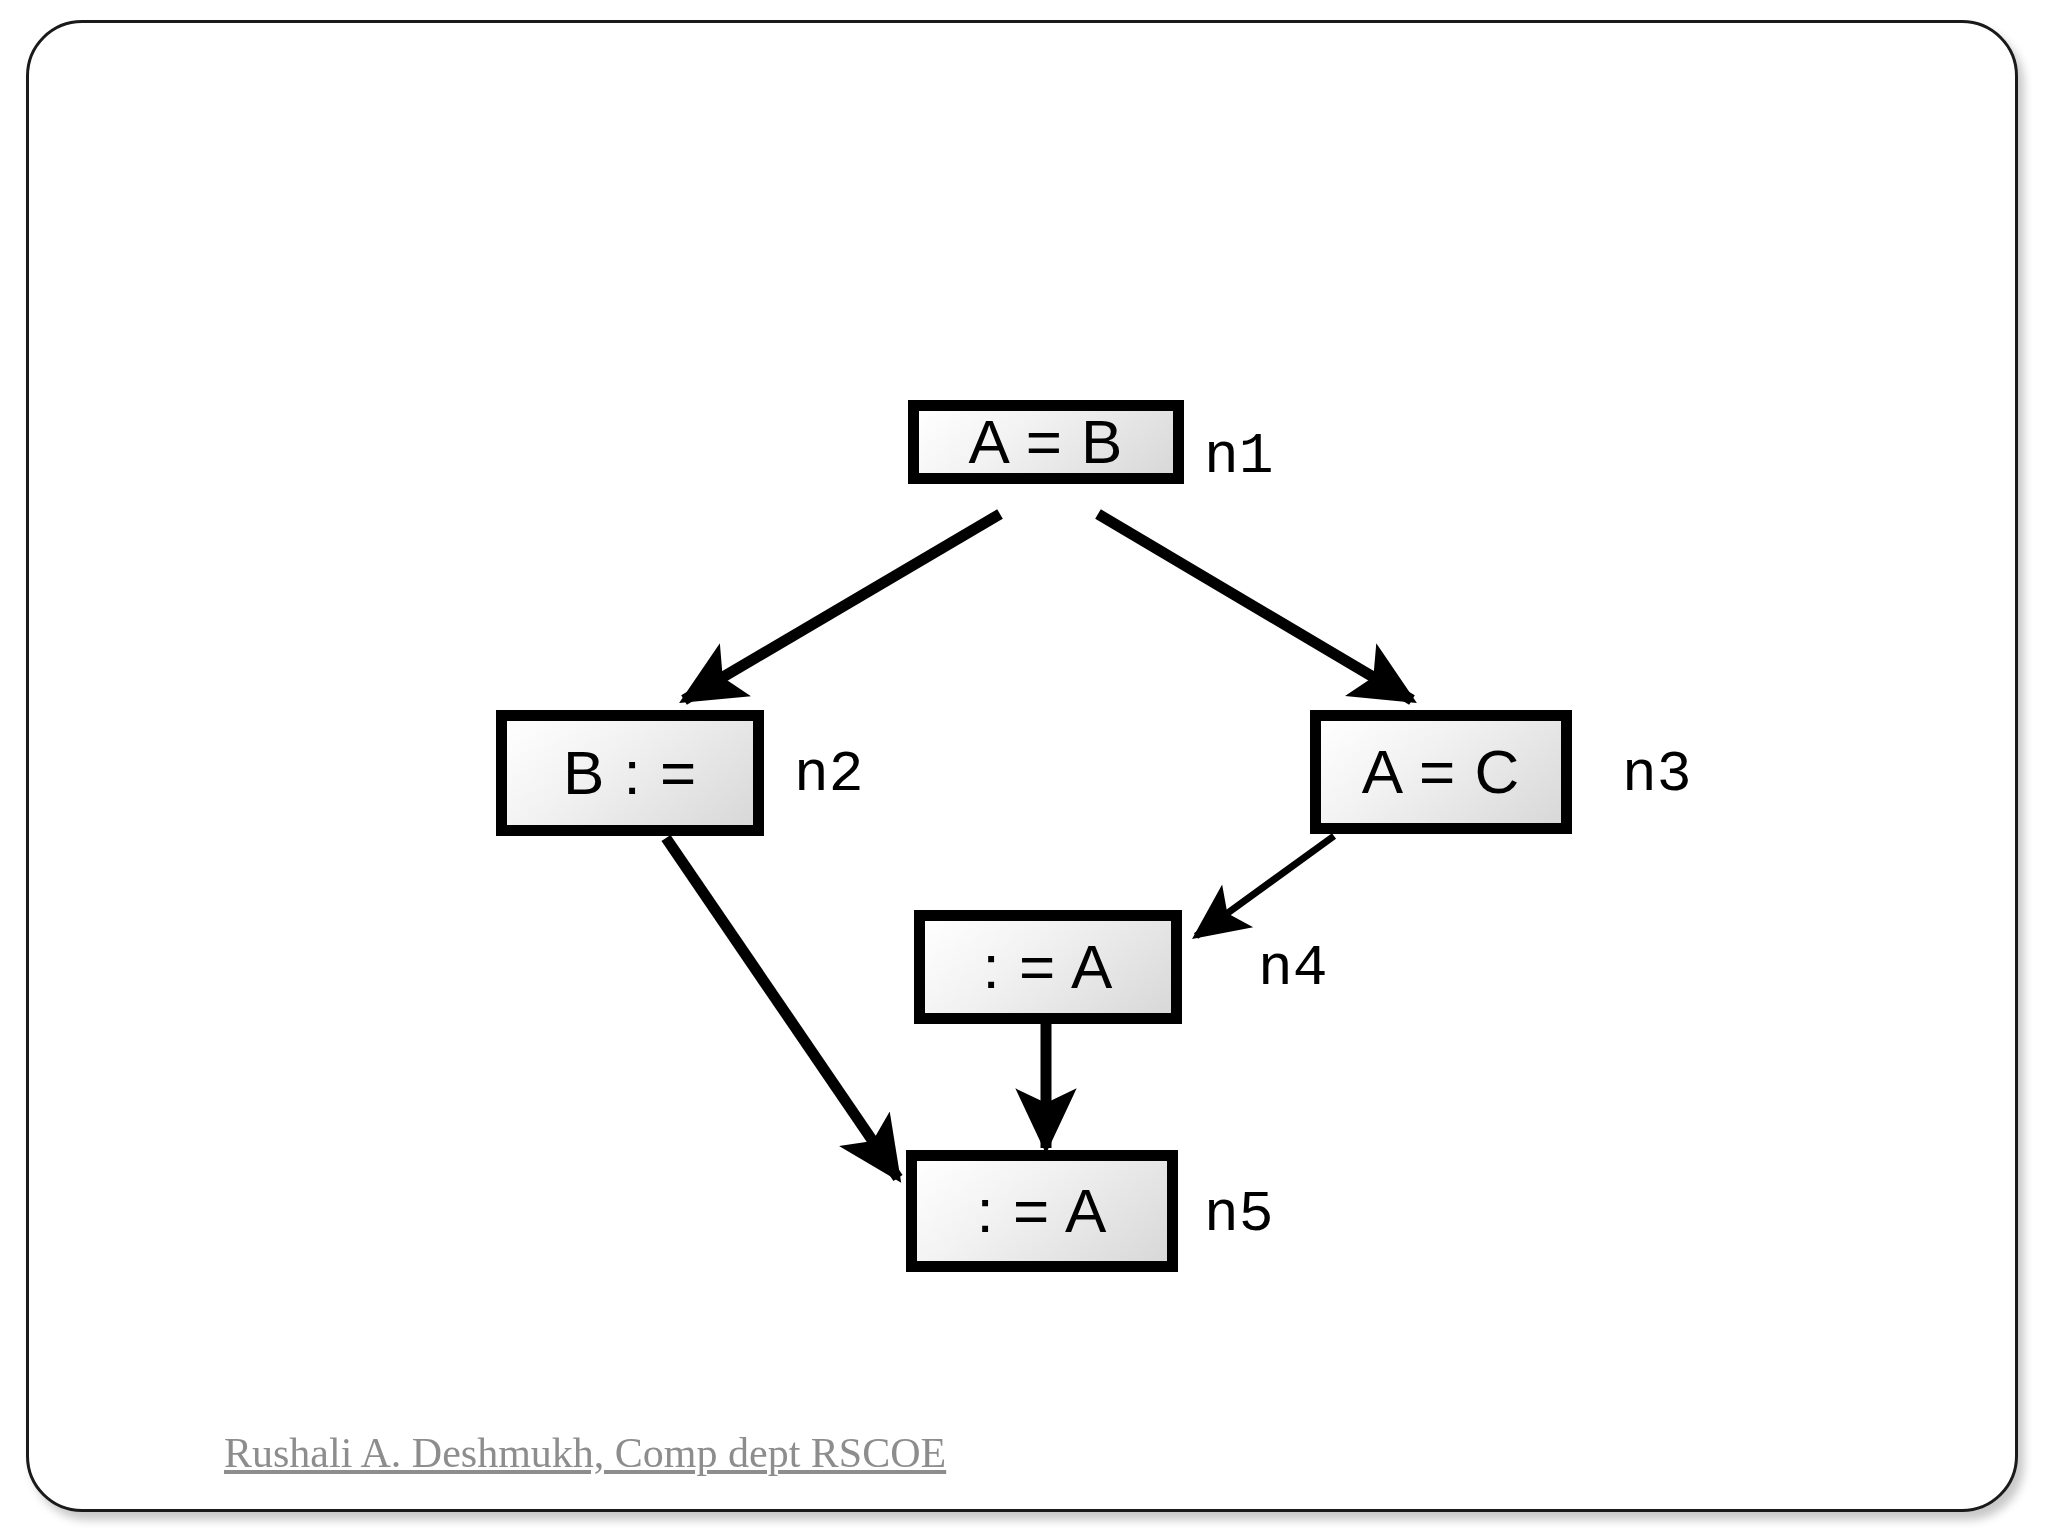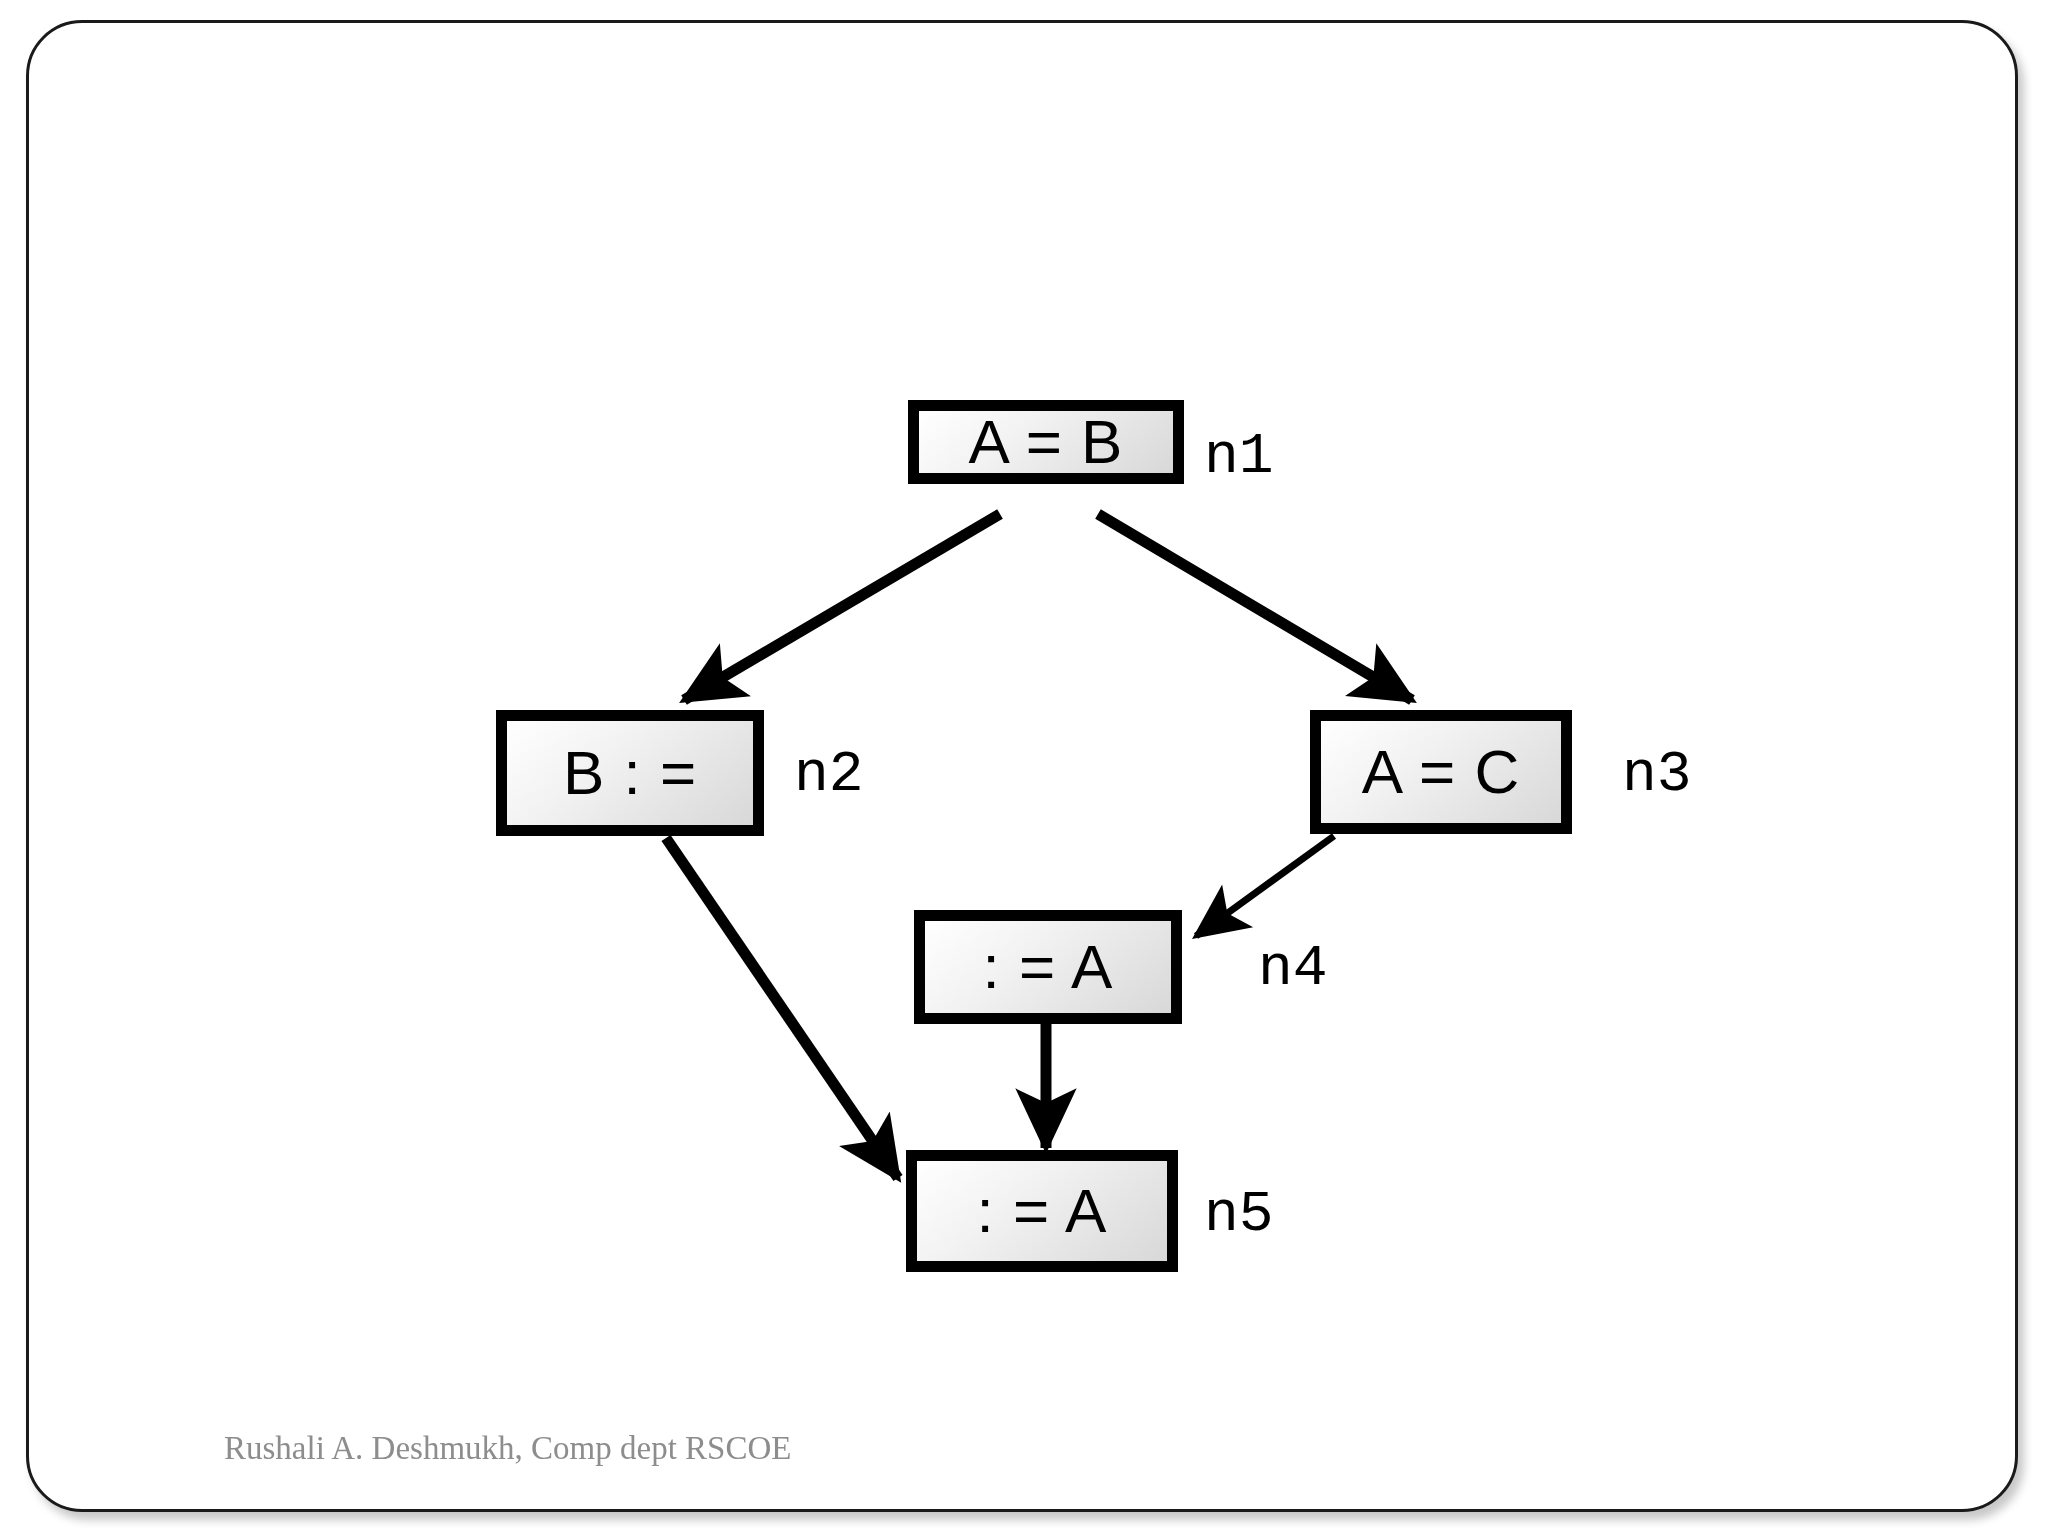--- a/index.html
+++ b/index.html
@@ -71,23 +71,24 @@
   #n3-label { left: 1592px; top: 746px; margin-left: 30px; }
   #n4-label { left: 1258px; top: 940px; }
   #n5-label { left: 1204px; top: 1186px; }
 
   #footer {
     position: absolute;
     left: 224px;
     top: 1432px;
     color: #8d8d8d;
     font-family: "Liberation Serif", serif;
-    font-size: 33px;
+    font-size: 42px;
     line-height: 1;
     white-space: nowrap;
+    text-decoration: underline;
   }
 </style>
 </head>
 <body>
 
 <div id="slide"></div>
 
 <svg id="canvas" viewBox="0 0 2048 1536" xmlns="http://www.w3.org/2000/svg">
   <defs>
     <marker id="arrow-thick" viewBox="0 0 12 12" refX="10.5" refY="6" markerWidth="6.2" markerHeight="6.2" orient="auto-start-reverse">

